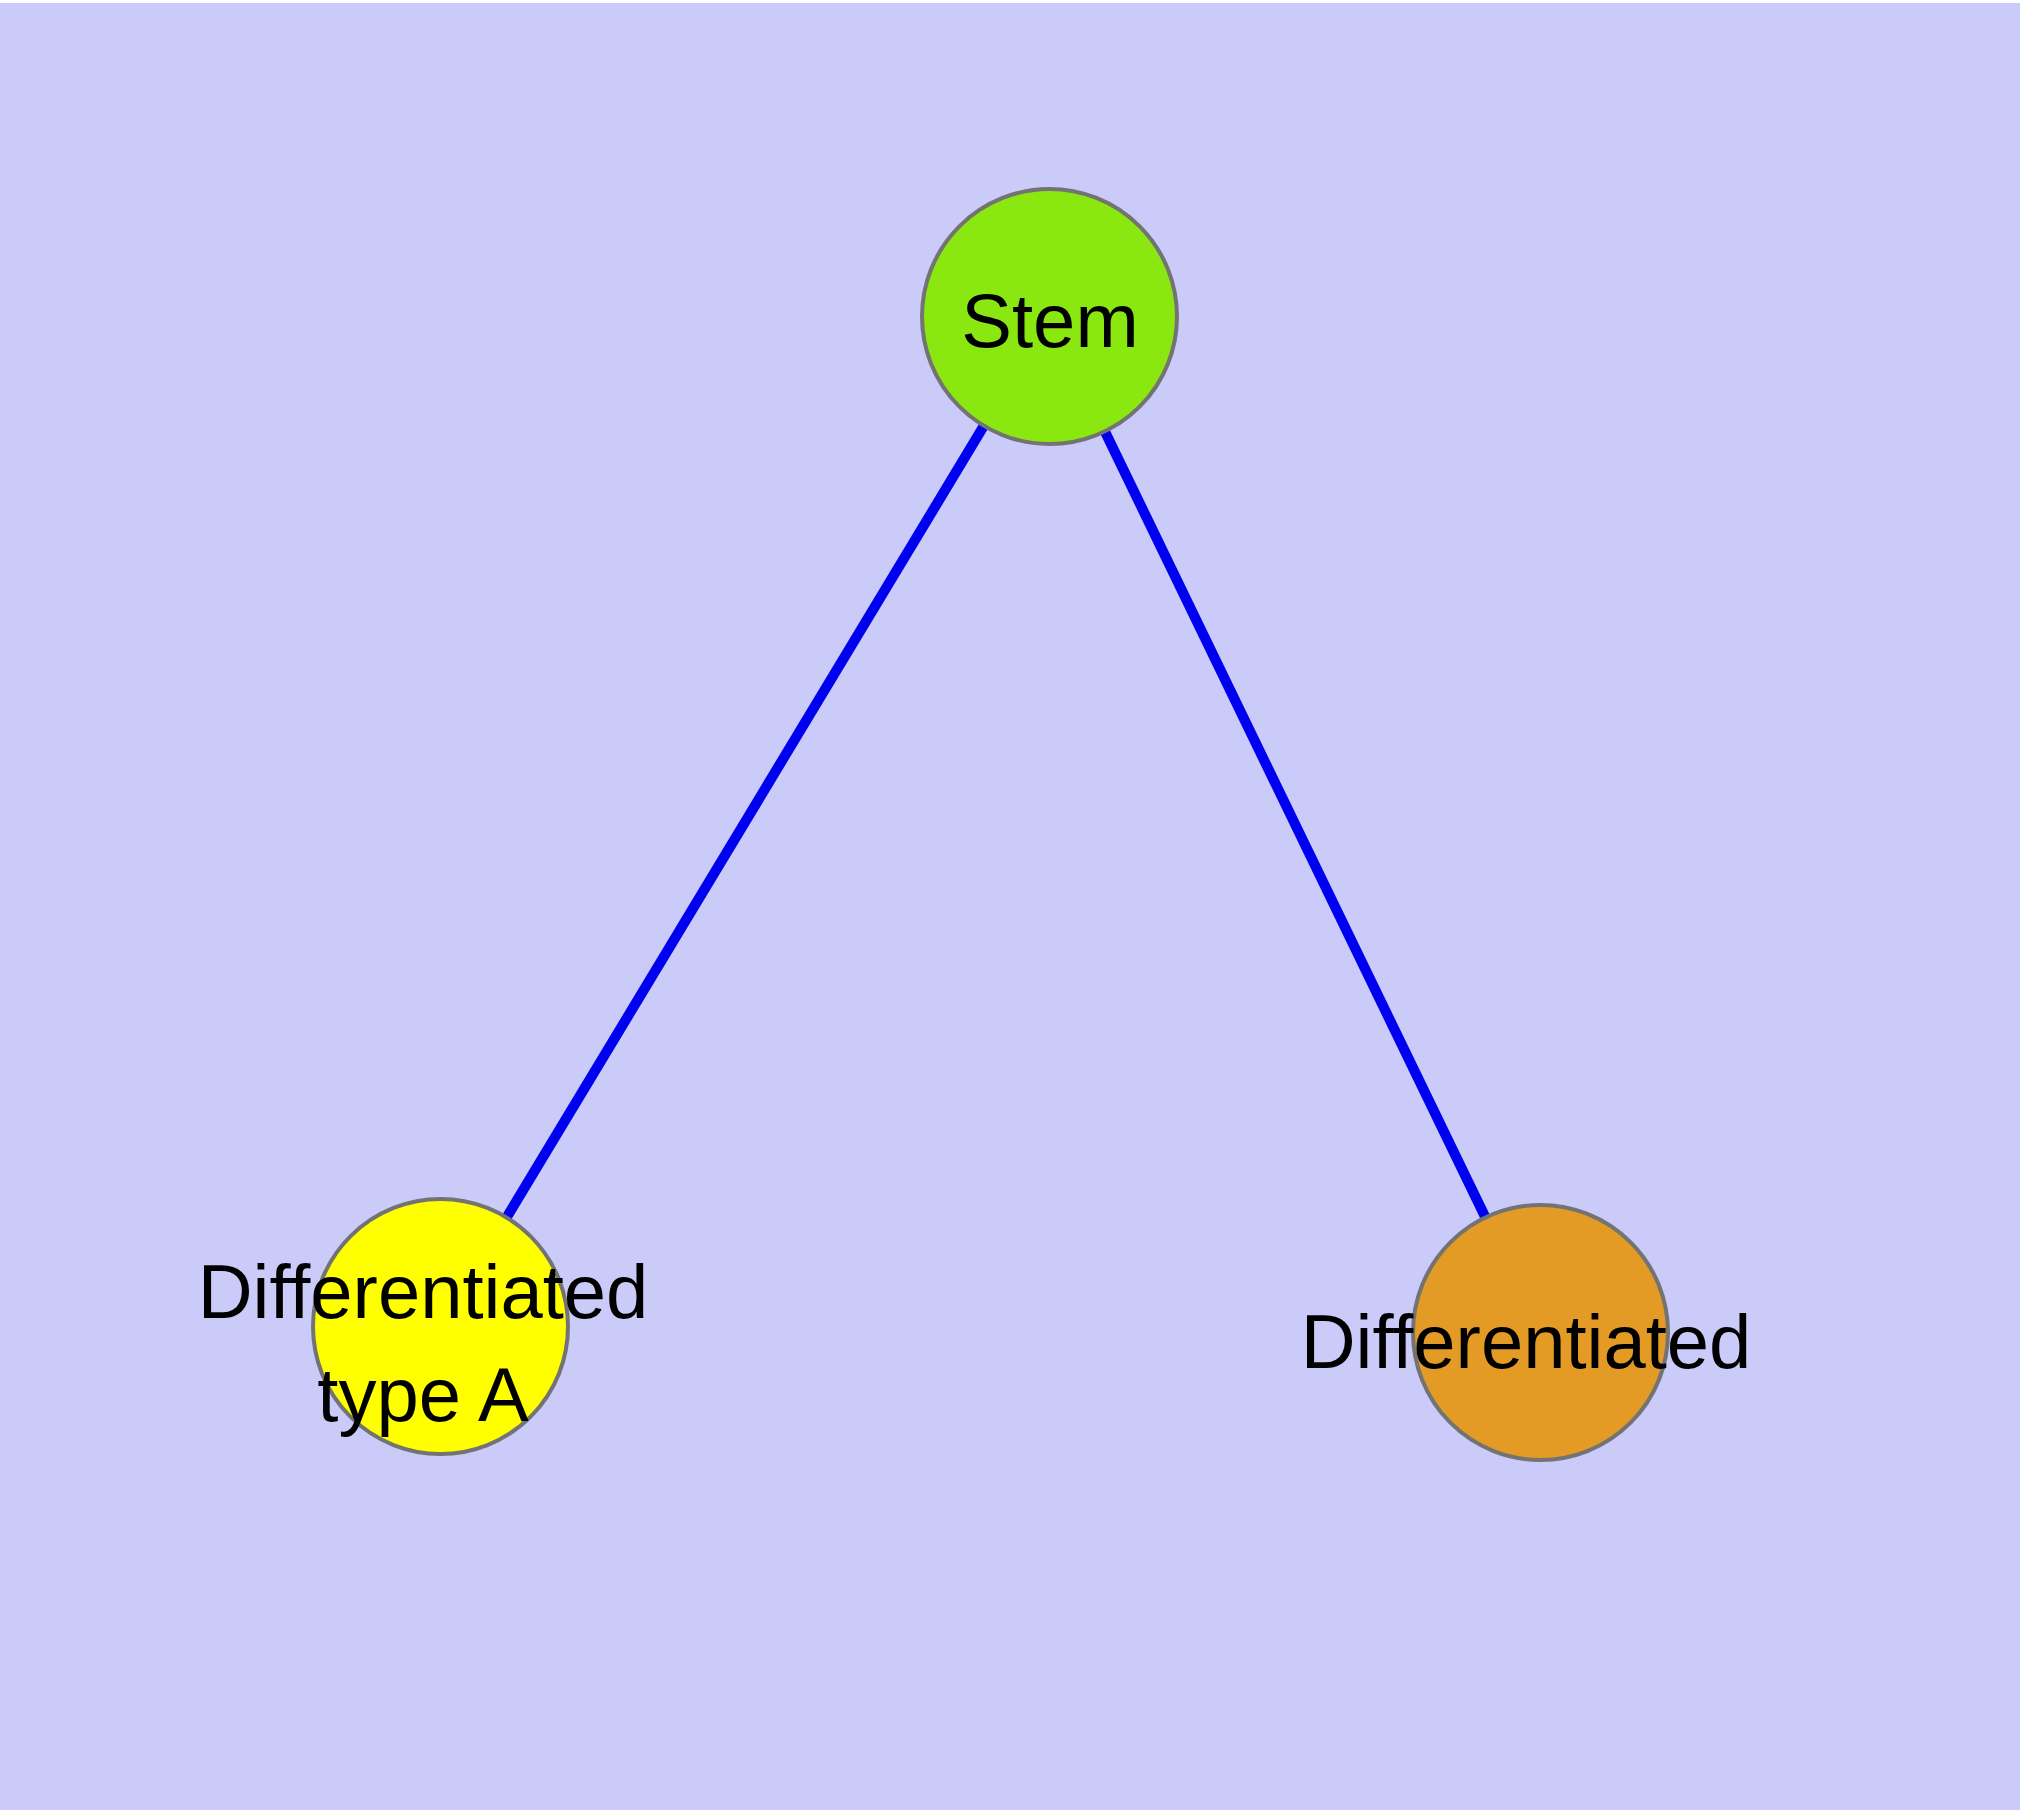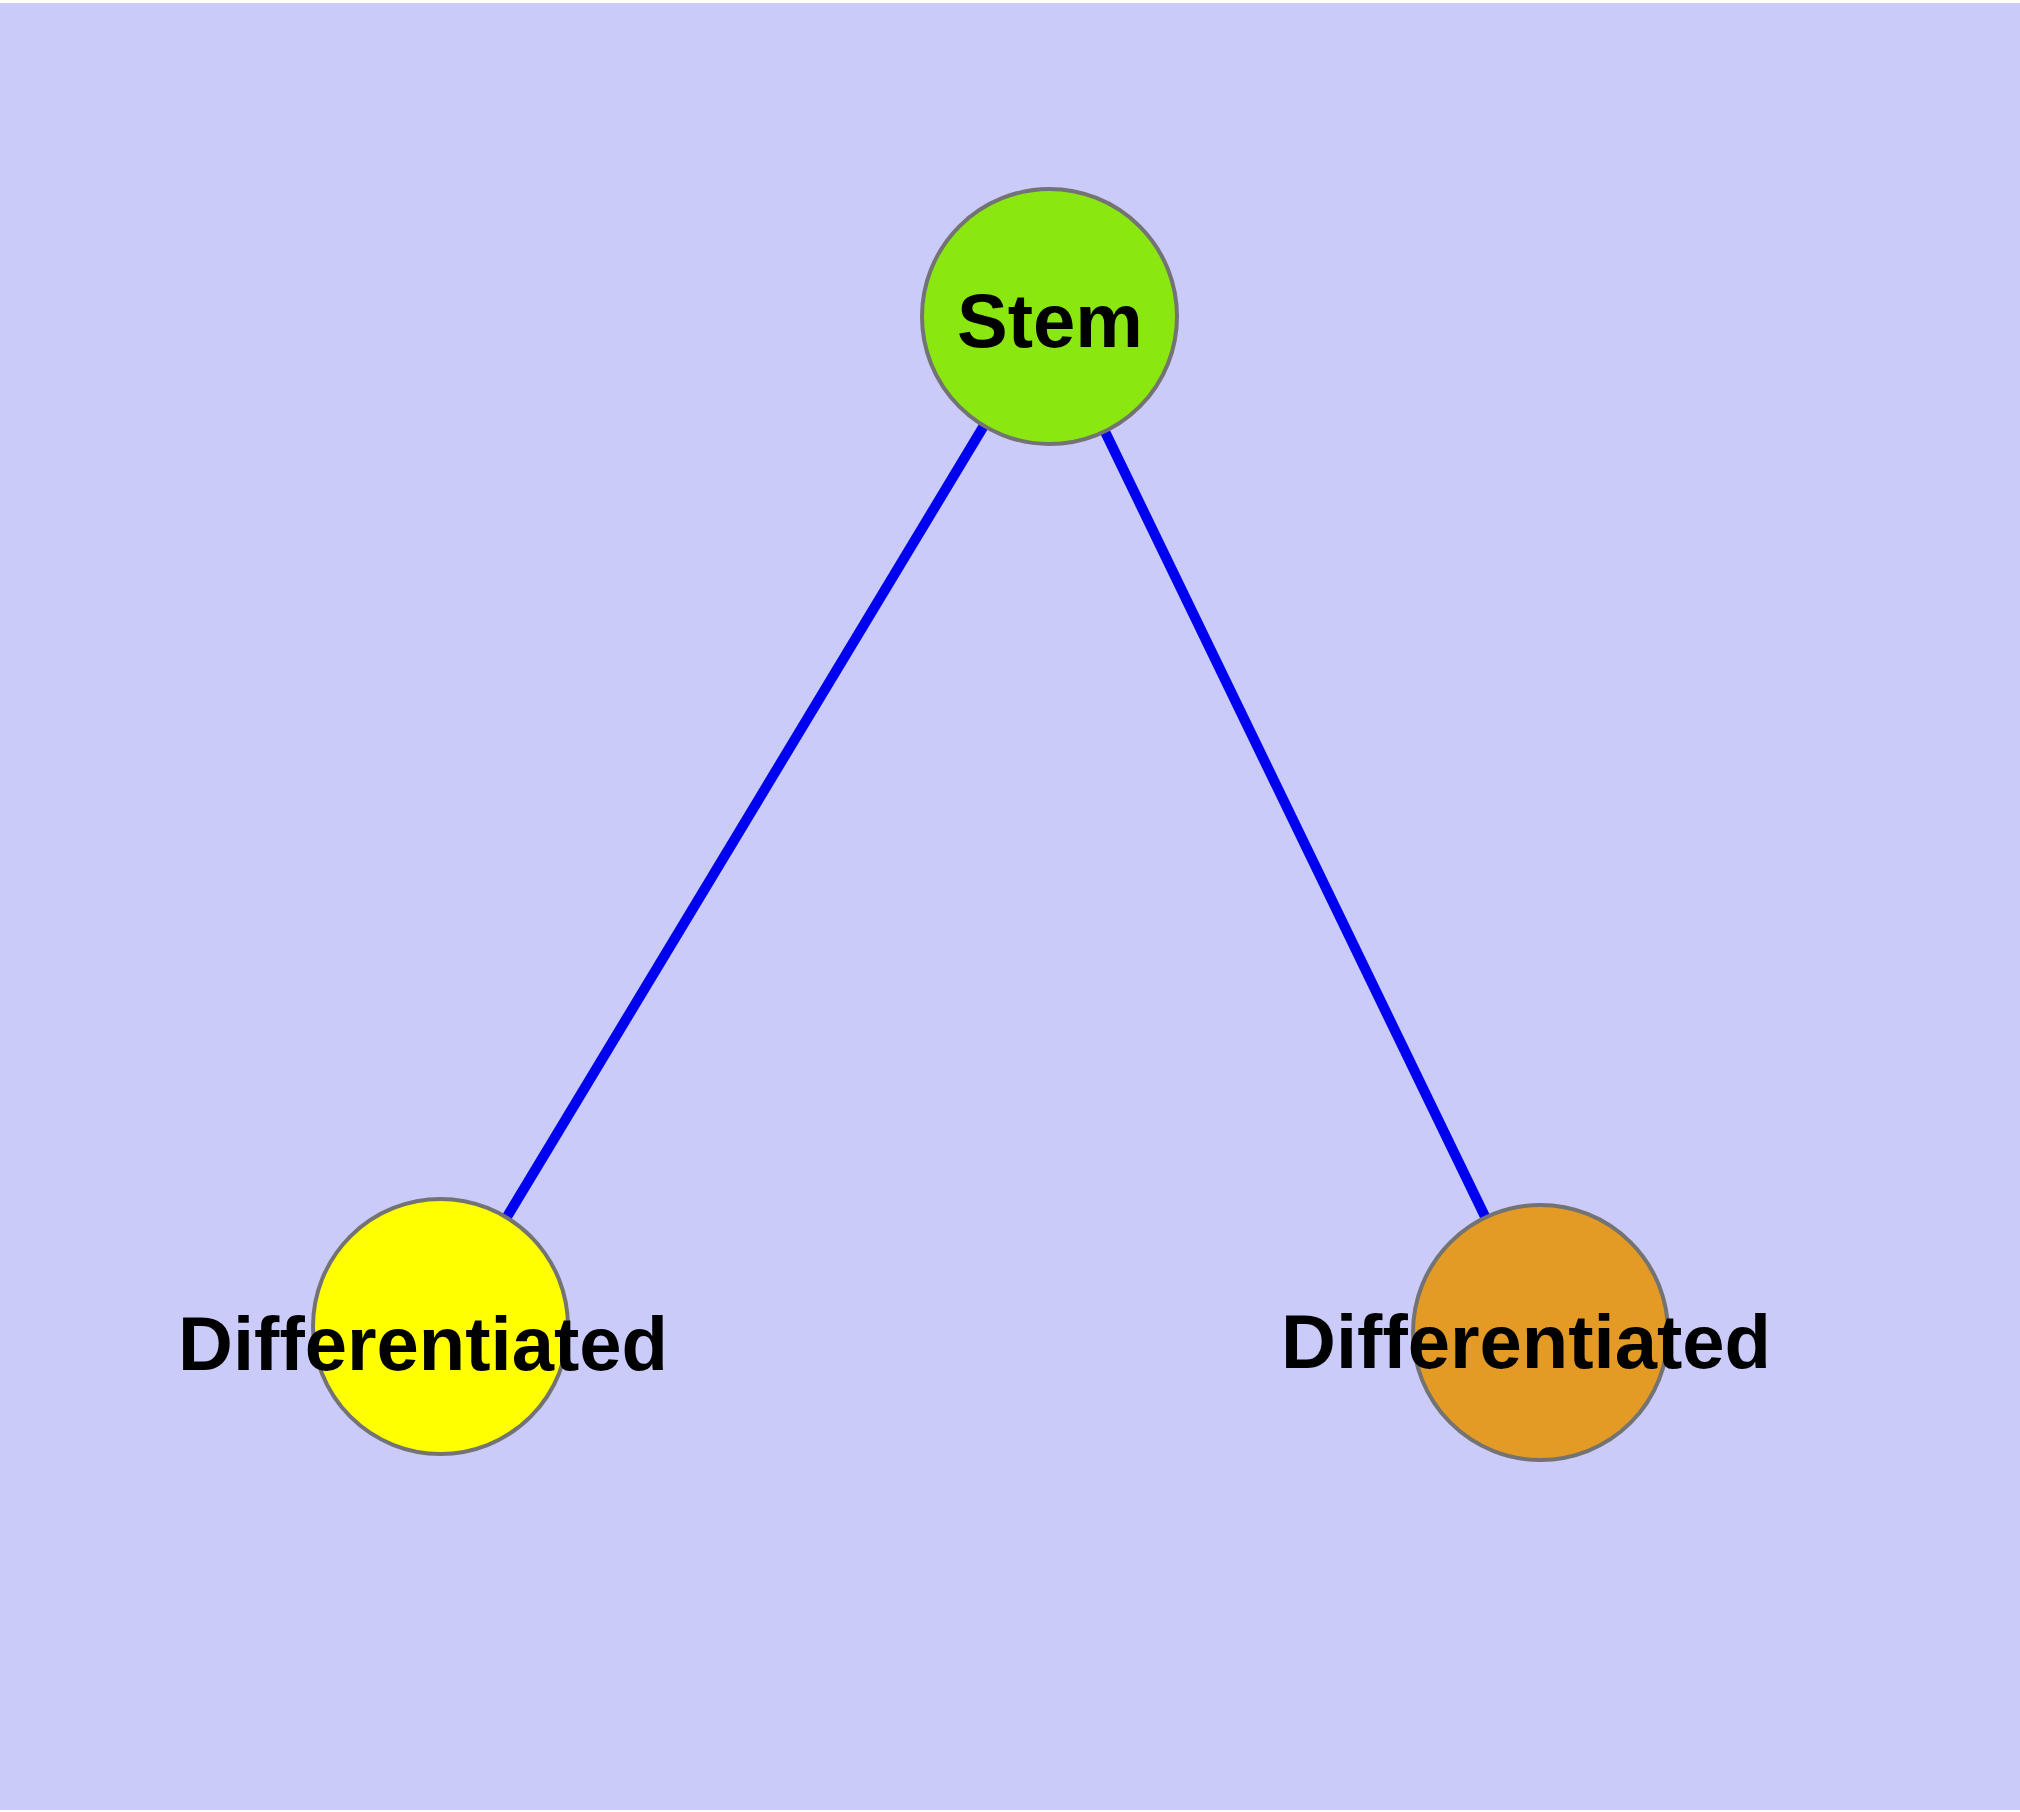--- a/index.html
+++ b/index.html
@@ -2,41 +2,42 @@
 <html style="font-size:13.6px"><head>
 <meta charset="utf-8">
 <style>
   html,body{margin:0;padding:0;}
   body{background:#ffffff;font-family:"Liberation Sans",sans-serif;}
   #canvas{position:relative;width:2021px;height:1812px;background:#ffffff;overflow:hidden;}
   .plot-bg{position:absolute;left:0;top:2.5px;width:2021px;height:1807px;z-index:0;}
   #edges-layer{position:absolute;left:0;top:0;width:2021px;height:1812px;z-index:1;}
   .node-circle{position:absolute;border-radius:50%;box-sizing:border-box;z-index:2;}
   .node-label{position:absolute;transform:translate(-50%,-50%);text-align:center;
-              font-weight:bold;font-size:76px;line-height:103px;color:#000000;
+              font-weight:normal;font-size:76px;line-height:103px;color:#000000;
               white-space:nowrap;z-index:3;}
   .label-line{white-space:nowrap;}
 </style>
 </head>
 <body>
 
 <div id="canvas" style="width: 2021px; height: 1812px; background: rgb(255, 255, 255);">
   <div class="plot-bg" style="background: rgb(203, 203, 249); top: 2.5px; height: 1807px;"></div>
   <svg id="edges-layer" xmlns="http://www.w3.org/2000/svg" viewBox="0 0 2384 2138" width="2021" height="1812">
       <line x1="1238" y1="374" x2="520" y2="1565" stroke="#0000F0" stroke-width="12"></line>
       <line x1="1238" y1="374" x2="1818" y2="1572" stroke="#0000F0" stroke-width="12"></line>
     </svg>
   <div id="nodes-layer">
       <div class="node-circle" style="left: 920px; top: 187px; width: 259px; height: 259px; border: 4.2px solid rgb(115, 115, 115); background: rgb(138, 231, 16);"></div>
       <div class="node-label" style="left: 1050px; top: 320px; color: rgb(0, 0, 0);">
         <div class="label-line">Stem</div>
       </div>
       <div class="node-circle" style="left: 311px; top: 1197px; width: 259px; height: 259px; border: 4.2px solid rgb(115, 115, 115); background: rgb(255, 255, 0);"></div>
       <div class="node-label" style="left: 423px; top: 1343px; color: rgb(0, 0, 0);">
         <div class="label-line">Differentiated</div>
+        <div class="label-line">type A</div>
       </div>
       <div class="node-circle" style="left: 1411px; top: 1203px; width: 259px; height: 259px; border: 4.2px solid rgb(115, 115, 115); background: rgb(228, 155, 37);"></div>
       <div class="node-label" style="left: 1526px; top: 1341px; color: rgb(0, 0, 0);">
         <div class="label-line">Differentiated</div>
       </div>
     </div>
 </div>
 
 
 </body></html>

